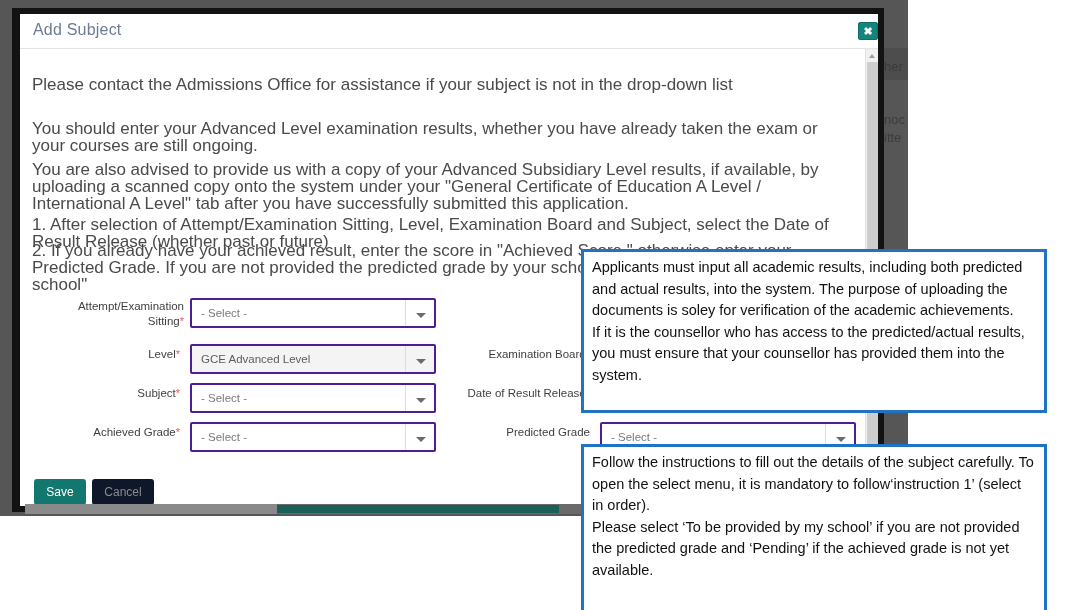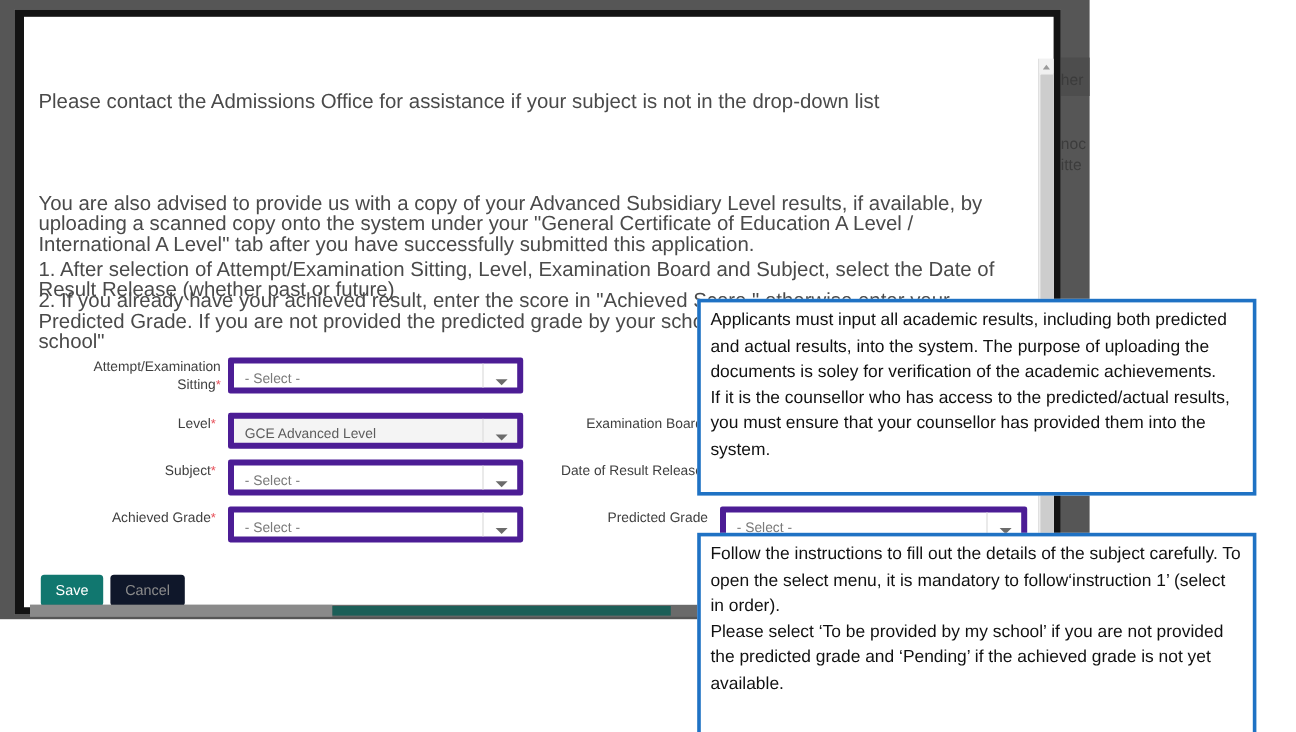--- a/index.html
+++ b/index.html
@@ -147,21 +147,21 @@
   }
   .req {
     color: #e8565f;
     font-size: 11px;
   }
 
   .select-box {
     position: absolute;
     height: 30px;
     background: #ffffff;
-    border: 5px solid #4c1d95;
+    border: 2px solid #4c1d95;
     box-sizing: border-box;
     border-radius: 2px;
     cursor: pointer;
   }
   .select-box.filled { background: #f4f4f4; }
   .select-value {
     position: absolute;
     left: 9px;
     top: 7px;
     font-size: 11.5px;
@@ -311,24 +311,29 @@
 <div id="overlay-strip"></div>
 <div id="bg-band"></div>
 <div class="bg-text" id="bg-text-1">her</div>
 <div class="bg-text" id="bg-text-2">noc</div>
 <div class="bg-text" id="bg-text-3">itte</div>
 
 <div id="dialog-frame"></div>
 
 <div id="dialog">
 
+  <div id="dialog-titlebar">
+    <div id="dialog-title">Add Subject</div>
+    <div id="close-button">✖</div>
+  </div>
 
   <div id="dialog-body">
 
     <div class="para" id="para-0">Please contact the Admissions Office for assistance if your subject is not in the drop-down list</div>
+    <div class="para" id="para-1">You should enter your Advanced Level examination results, whether you have already taken the exam or your courses are still ongoing.</div>
     <div class="para" id="para-2">You are also advised to provide us with a copy of your Advanced Subsidiary Level results, if available, by uploading a scanned copy onto the system under your "General Certificate of Education A Level / International A Level" tab after you have successfully submitted this application.</div>
     <div class="para" id="instr-1">1. After selection of Attempt/Examination Sitting, Level, Examination Board and Subject, select the Date of Result Release (whether past or future)</div>
     <div class="para" id="instr-2">2. If you already have your achieved result, enter the score in "Achieved Score," otherwise enter your Predicted Grade. If you are not provided the predicted grade by your school, select "To be provided by my school"</div>
 
     <div id="form-area">
 
       <div class="field-row">
         <div class="field-label" style="left:34px; top:10px; width:130px;">
           <span>Attempt/Examination Sitting</span><span class="req">*</span>
         </div>

